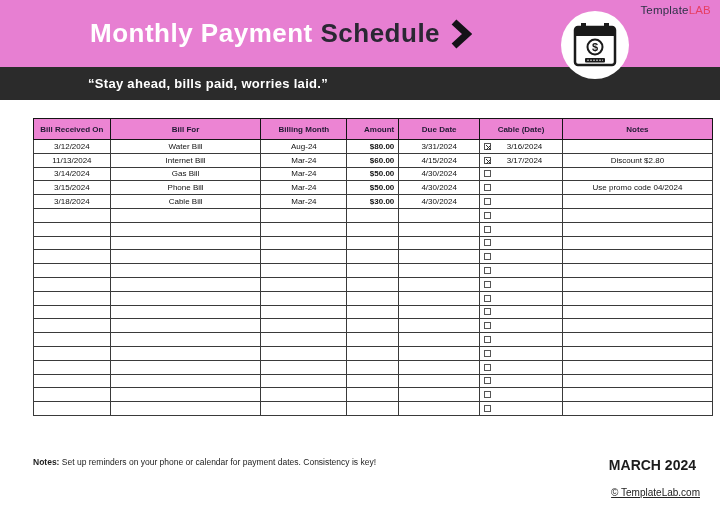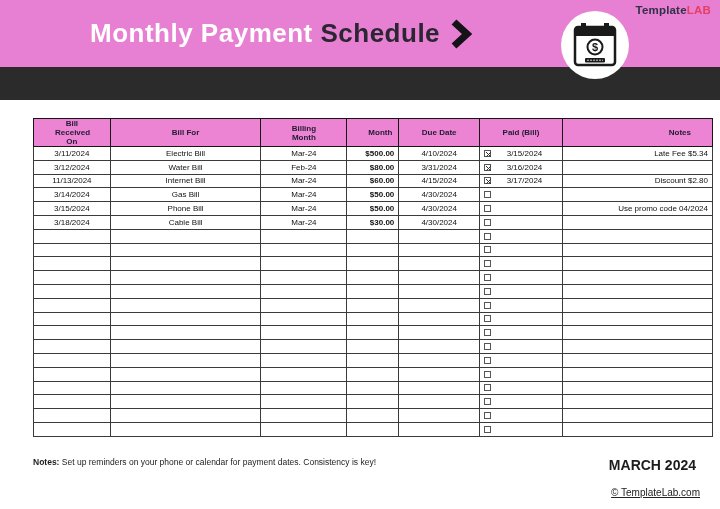--- a/index.html
+++ b/index.html
@@ -41,41 +41,41 @@
   
   .badge-circle {
     position: absolute; left: 561px; top: 11px;
     width: 68px; height: 68px; border-radius: 50%;
     background: #ffffff; z-index: 5;
     display: flex; align-items: center; justify-content: center;
   }
   
   .logo {
     position: absolute; top: 4px; right: 9px;
-    font-size: 11.5px; font-weight: bold; letter-spacing: 0.2px;
+    font-size: 11.5px; font-weight: normal; letter-spacing: 0.2px;
     z-index: 6;
   }
   .logo .l-dark { color: #2e3147; }
   .logo .l-red  { color: #e73e63; }
   
   table.sched {
     position: absolute; left: 33px; top: 118px;
     width: 680px; border-collapse: collapse; table-layout: fixed;
     font-size: 8px; color: #111;
   }
   table.sched, table.sched td, table.sched th { border: 1px solid #3a3a3a; }
   table.sched { border: 1.5px solid #151515; }
   table.sched th {
     background: #ec84d3; color: #201a33;
     height: 21px; font-size: 8px; font-weight: bold;
-    border: 1px solid #151515; padding: 0 21px;
+    border: 1px solid #151515; padding: 0 4px;
   }
   table.sched td { height: 13.8px; padding: 0 4px; background:#fff; }
   .al-c { text-align: center; }
-  .al-l { text-align: right; }
+  .al-l { text-align: center; }
   .al-r { text-align: right; }
   td.amount { font-weight: bold; }
   td.paid-cell { padding: 0 2px 0 6px; }
   .paid-wrap { display: flex; align-items: center; height: 100%; }
   .cb {
     display: inline-block; width: 7px; height: 7px;
     border: 1px solid #555; background: #fff; flex: 0 0 auto;
     position: relative;
   }
   .cb svg { position: absolute; left: 0; top: 0; }
@@ -102,20 +102,21 @@
 
   <div class="banner"></div>
 
   <div class="black-bar"></div>
 
   <div class="title"><span class="t-white">Monthly Payment</span><span class="t-dark"> Schedule</span><span class="chev"><svg width="22" height="30" viewBox="0 0 22 30">
           <path d="M4 3 L17 15 L4 27" stroke="#151218" stroke-width="7" fill="none"></path>
         </svg></span>
   </div>
 
+  <div class="tagline">“Stay ahead, bills paid, worries laid.”</div>
 
   <div class="badge-circle">
     <svg width="44" height="48" viewBox="0 0 44 48">
 
       <rect x="8" y="2" width="5" height="8" fill="#1a1a1a"></rect>
       <rect x="31" y="2" width="5" height="8" fill="#1a1a1a"></rect>
 
       <rect x="2" y="6" width="40" height="38" rx="3" fill="#ffffff" stroke="#1a1a1a" stroke-width="2.5"></rect>
 
       <path d="M2 9 a3 3 0 0 1 3-3 h34 a3 3 0 0 1 3 3 v6 H2 Z" fill="#1a1a1a"></path>
@@ -139,50 +140,31 @@
         <col style="width: 7.65%;">
         <col style="width: 11.9%;">
         <col style="width: 12.2%;">
         <col style="width: 22.1%;">
       </colgroup>
     <thead>
       <tr>
           <th class="al-c">Bill Received On</th>
           <th class="al-c">Bill For</th>
           <th class="al-c">Billing Month</th>
-          <th class="al-r">Month</th>
+          <th class="al-r">Amount</th>
           <th class="al-c">Due Date</th>
-          <th class="al-c">Paid (Bill)</th>
+          <th class="al-c">Cable (Date)</th>
           <th class="al-l">Notes</th>
         </tr>
     </thead>
     <tbody>
         <tr>
-          <td class="al-c">3/11/2024</td>
-          <td class="al-c">Electric Bill</td>
-          <td class="al-c">Mar-24</td>
-          <td class="al-r amount">$500.00</td>
-          <td class="al-c">4/10/2024</td>
-          <td class="paid-cell">
-            <span class="paid-wrap">
-              <span class="cb">
-                <svg width="7" height="7" viewBox="0 0 7 7">
-                  <line x1="1" y1="1" x2="6" y2="6" stroke="#333" stroke-width="1"></line>
-                  <line x1="6" y1="1" x2="1" y2="6" stroke="#333" stroke-width="1"></line>
-                </svg>
-              </span>
-              <span class="paid-date">3/15/2024</span>
-            </span>
-          </td>
-          <td class="al-l">Late Fee $5.34</td>
-        </tr>
-        <tr>
           <td class="al-c">3/12/2024</td>
           <td class="al-c">Water Bill</td>
-          <td class="al-c">Feb-24</td>
+          <td class="al-c">Aug-24</td>
           <td class="al-r amount">$80.00</td>
           <td class="al-c">3/31/2024</td>
           <td class="paid-cell">
             <span class="paid-wrap">
               <span class="cb">
                 <svg width="7" height="7" viewBox="0 0 7 7">
                   <line x1="1" y1="1" x2="6" y2="6" stroke="#333" stroke-width="1"></line>
                   <line x1="6" y1="1" x2="1" y2="6" stroke="#333" stroke-width="1"></line>
                 </svg>
               </span>

